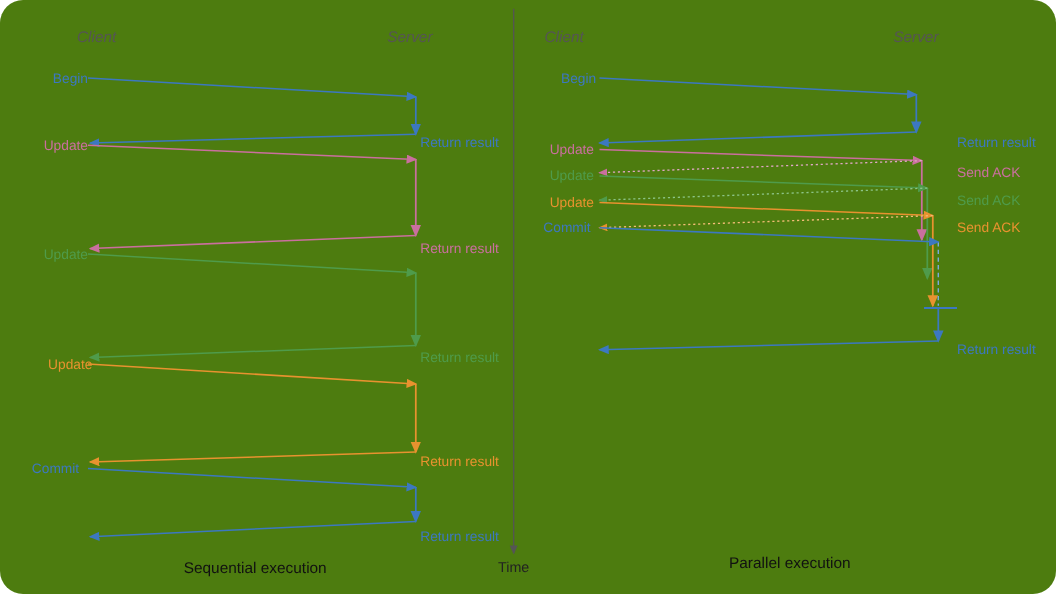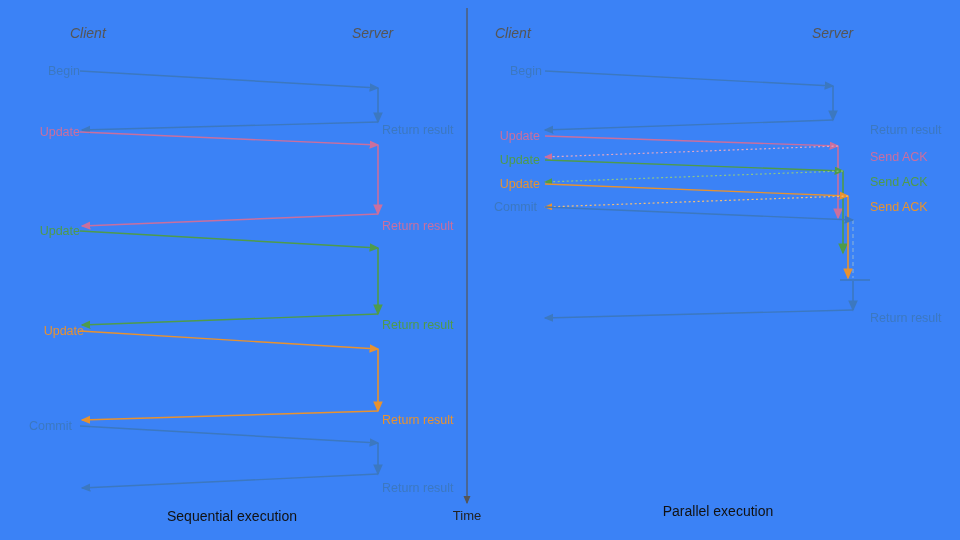--- a/index.html
+++ b/index.html
@@ -4,23 +4,24 @@
 <style>
   html, body {
     margin: 0;
     padding: 0;
     background: #ffffff;
   }
   #canvas-root {
     position: relative;
     width: 960px;
     height: 540px;
-    background: #3b82f6;
+    background: #4d7c0f;
     overflow: hidden;
     font-family: "Liberation Sans", sans-serif;
+    border-radius: 21px;
   }
   svg.diagram-layer {
     position: absolute;
     left: 0;
     top: 0;
     width: 960px;
     height: 540px;
   }
   text {
     font-family: "Liberation Sans", sans-serif;

